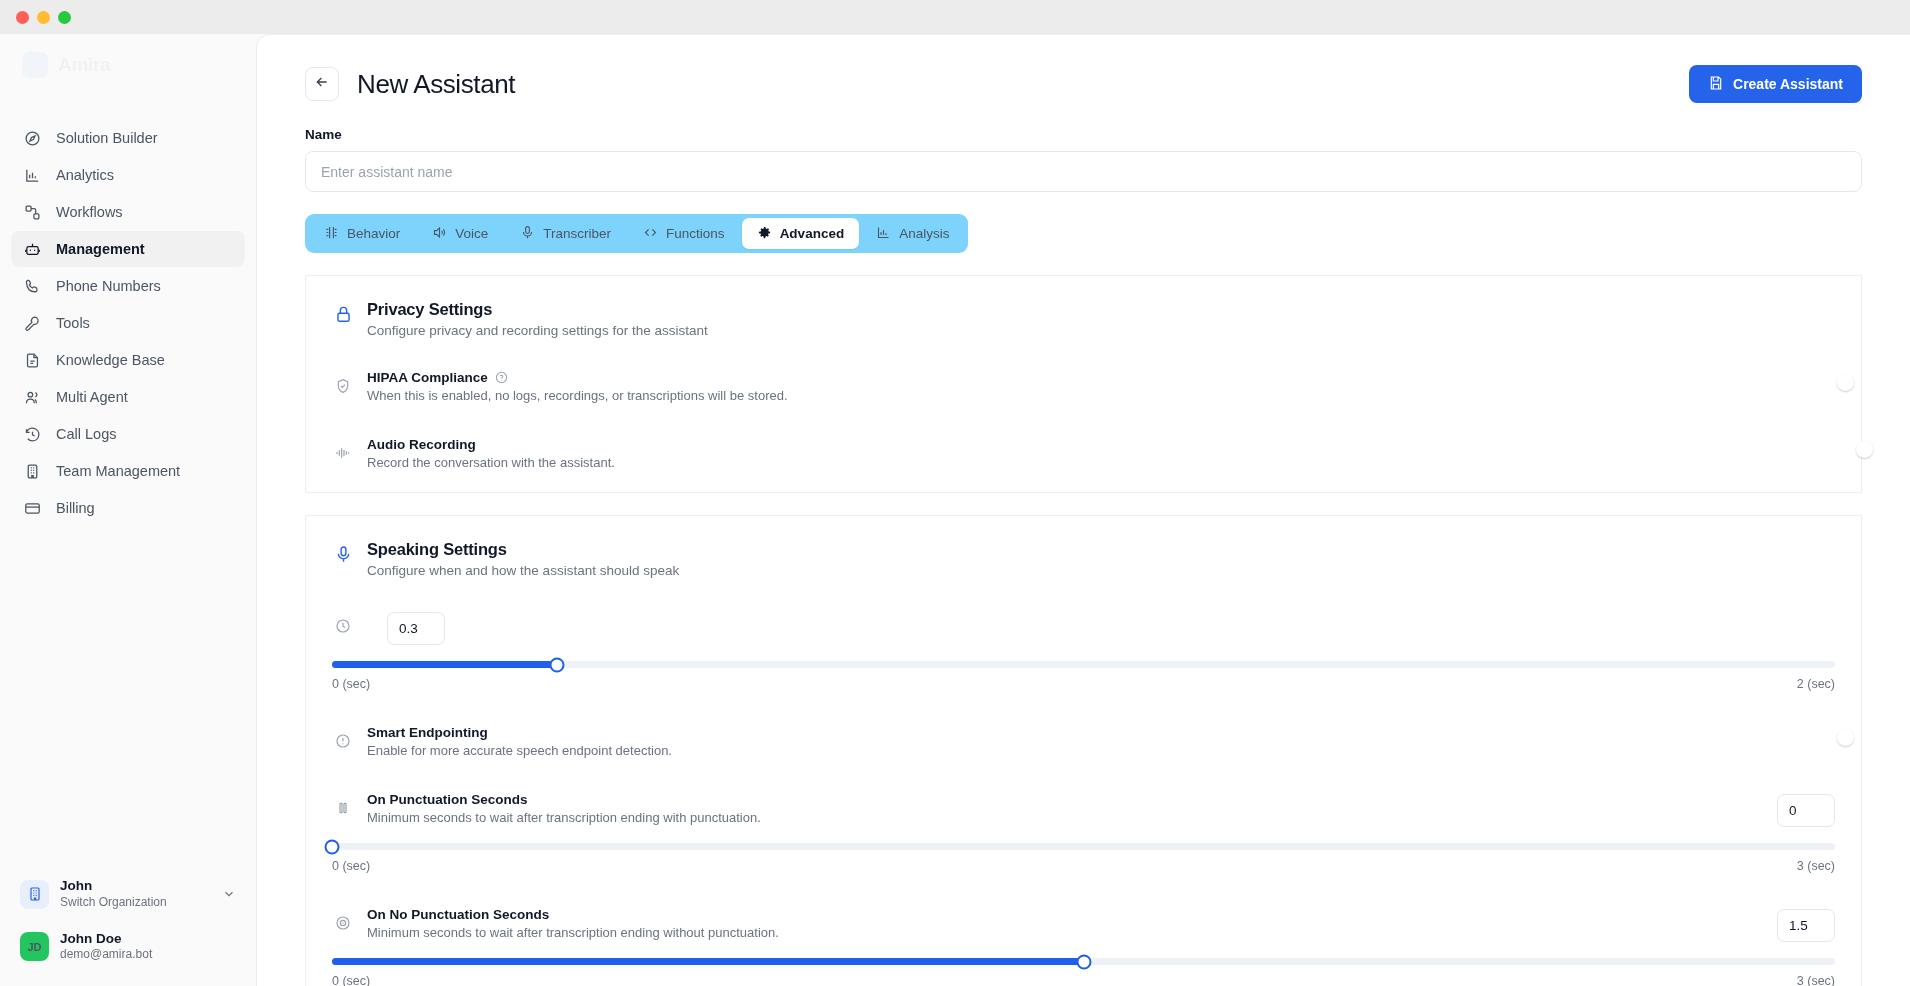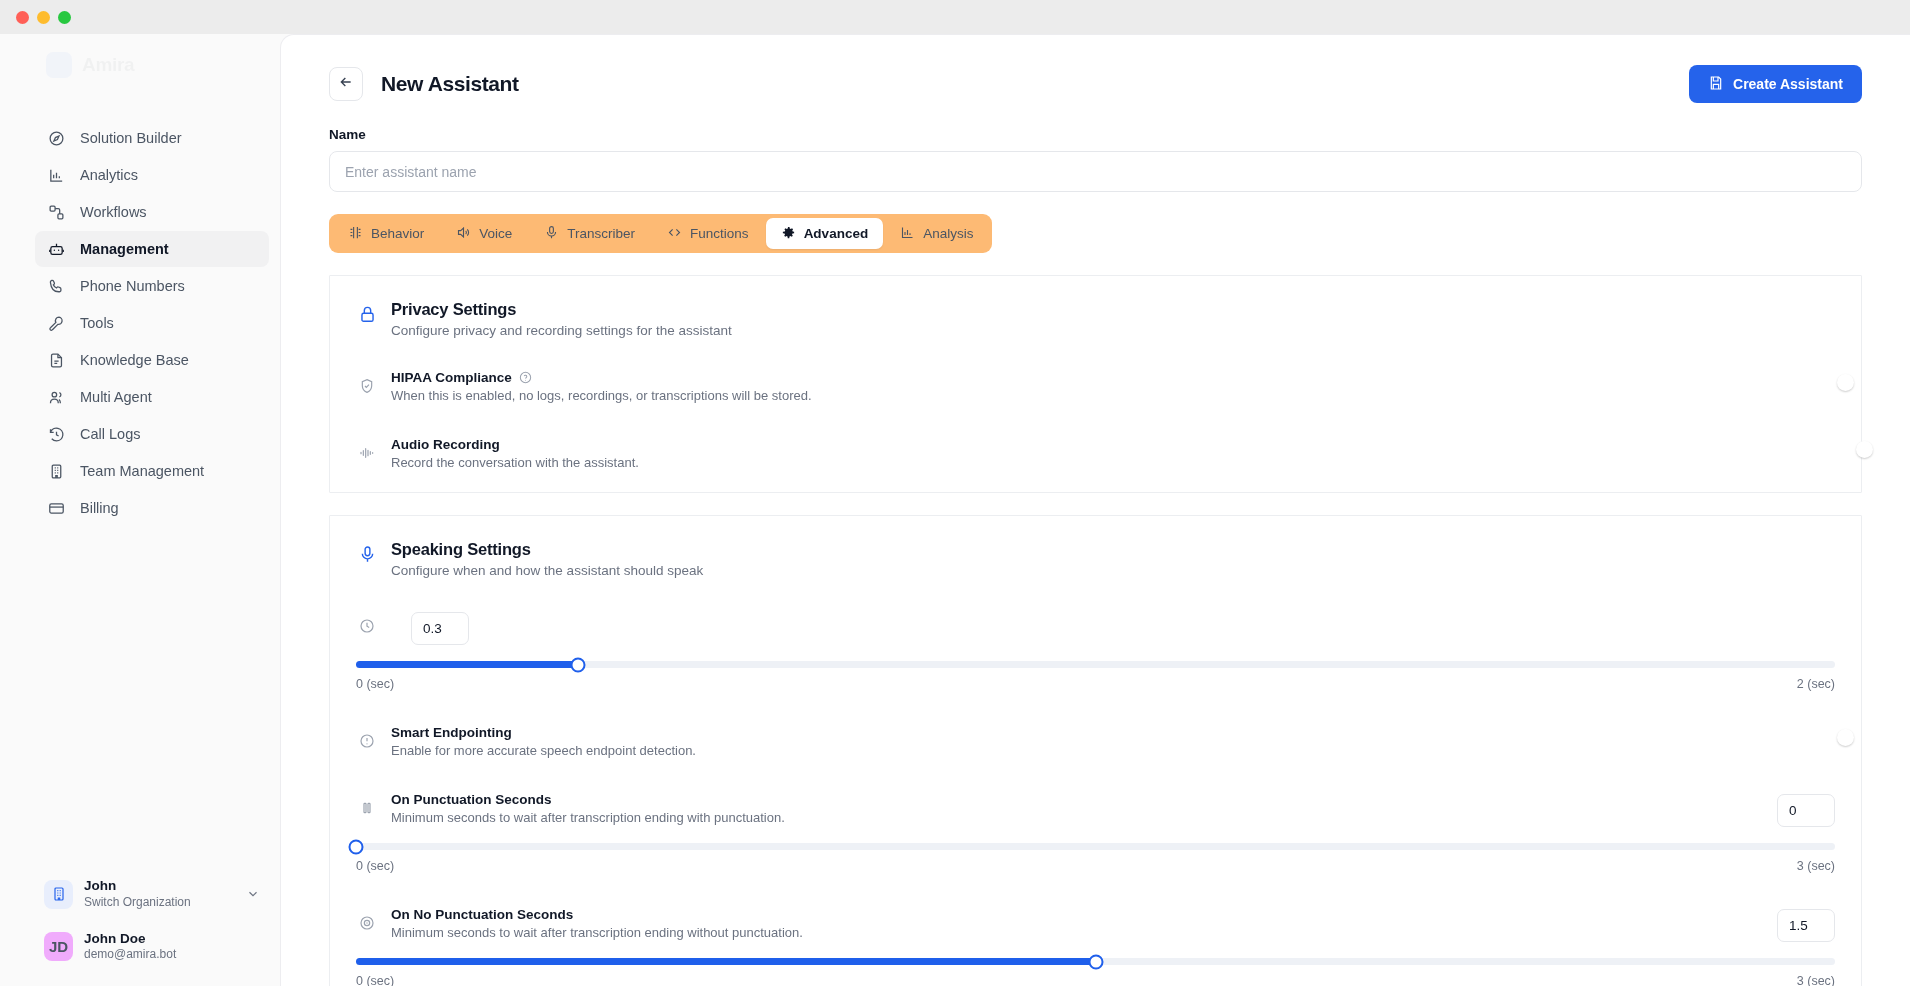--- a/index.html
+++ b/index.html
@@ -33,21 +33,20 @@
     display: flex;
     background: #fafafa;
   }
 
   
   .sidebar {
     width: 256px; flex: 0 0 256px;
     background: #fafafa;
     display: flex; flex-direction: column;
     position: relative;
-    margin-left: 24px;
   }
   .brand {
     height: 62px;
     display: flex; align-items: center;
     padding: 0 22px;
     opacity: 0.035;
   }
   .brand-mark {
     width: 26px; height: 26px; border-radius: 7px;
     background: #2563eb; margin-right: 10px;
@@ -91,23 +90,23 @@
   .org-sub { font-size: 12px; color: #6b7280; line-height: 1.3; }
   .org-chev { margin-left: auto; color: #6b7280; display: flex; }
   .org-chev svg { width: 14px; height: 14px; }
 
   .user-row {
     display: flex; align-items: center;
     padding: 7px 9px; margin-top: 6px; border-radius: 9px; cursor: pointer;
   }
   .avatar {
     width: 29px; height: 29px; border-radius: 8px;
-    background: #f0abfc; display: flex; align-items: center; justify-content: center;
+    background: #22c55e; display: flex; align-items: center; justify-content: center;
     margin-right: 11px; flex: 0 0 29px;
-    font-size: 15px; font-weight: 700; color: #4b5563;
+    font-size: 11px; font-weight: 700; color: #4b5563;
   }
   .user-name { font-size: 13.5px; font-weight: 700; color: #111827; line-height: 1.25; }
   .user-mail { font-size: 12px; color: #6b7280; line-height: 1.3; }
 
   
   .main {
     flex: 1 1 auto;
     background: #ffffff;
     border-top-left-radius: 14px;
     border-left: 1px solid #ededf0;
@@ -125,21 +124,21 @@
     display: flex; align-items: center;
     margin-bottom: 24px;
   }
   .back-btn {
     width: 34px; height: 34px; border-radius: 8px;
     border: 1px solid #e5e7eb; background: #fff;
     display: flex; align-items: center; justify-content: center;
     cursor: pointer; color: #374151; margin-right: 18px;
   }
   .back-btn svg { width: 16px; height: 16px; }
-  .page-title { font-size: 21px; font-weight: 700; color: #111827; letter-spacing: -0.4px; }
+  .page-title { font-size: 26px; font-weight: 400; color: #111827; letter-spacing: -0.4px; }
   .head-right { margin-left: auto; }
   .primary-btn {
     display: inline-flex; align-items: center; gap: 9px;
     background: #2563eb; color: #fff;
     border: none; border-radius: 8px;
     height: 38px; padding: 0 19px;
     font-size: 14px; font-weight: 700;
     font-family: "Liberation Sans", sans-serif;
     cursor: pointer;
   }
@@ -152,21 +151,21 @@
     padding: 0 15px; font-size: 14px; color: #111827;
     font-family: "Liberation Sans", sans-serif;
     background: #fff;
     outline: none;
   }
   .name-input::placeholder { color: #9ca3af; }
 
   
   .tabs {
     display: inline-flex; align-items: center;
-    background: #fdba74; border-radius: 9px;
+    background: #7dd3fc; border-radius: 9px;
     padding: 4px; margin-top: 22px; gap: 2px;
   }
   .tab {
     display: inline-flex; align-items: center; gap: 8px;
     height: 31px; padding: 0 15px; border-radius: 7px;
     font-size: 13.5px; color: #4b5563; cursor: pointer;
     white-space: nowrap;
   }
   .tab svg { width: 15px; height: 15px; }
   .tab.active {

